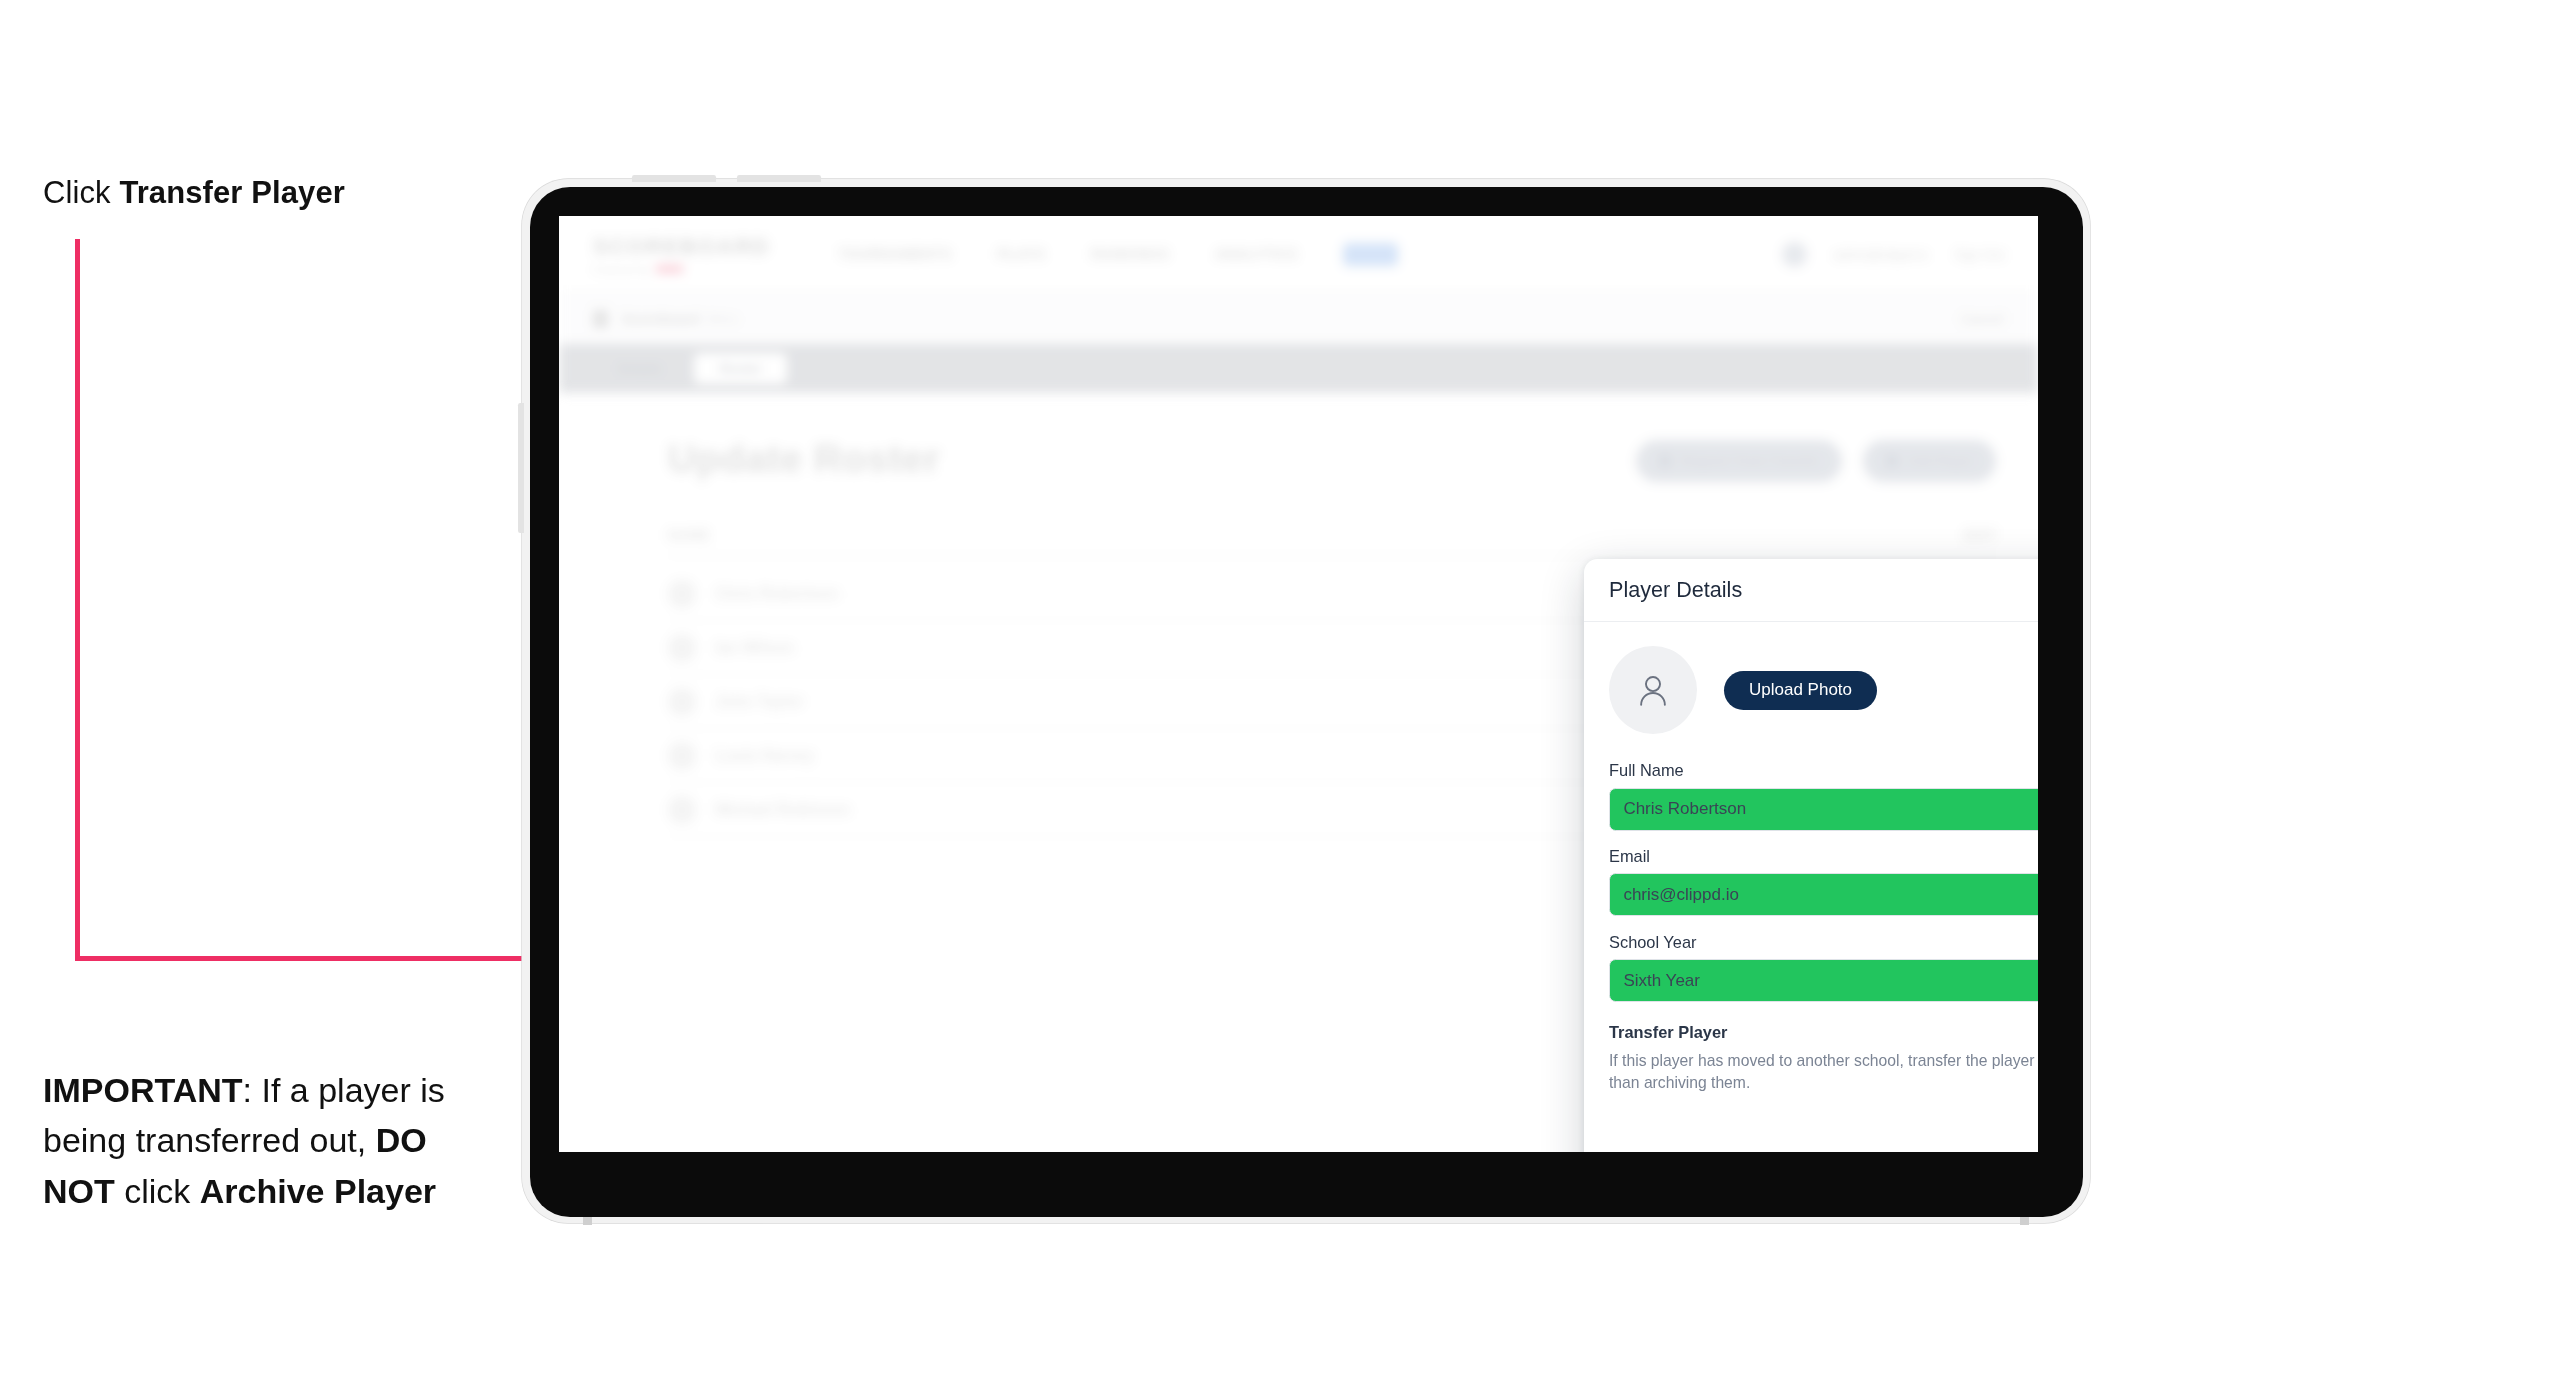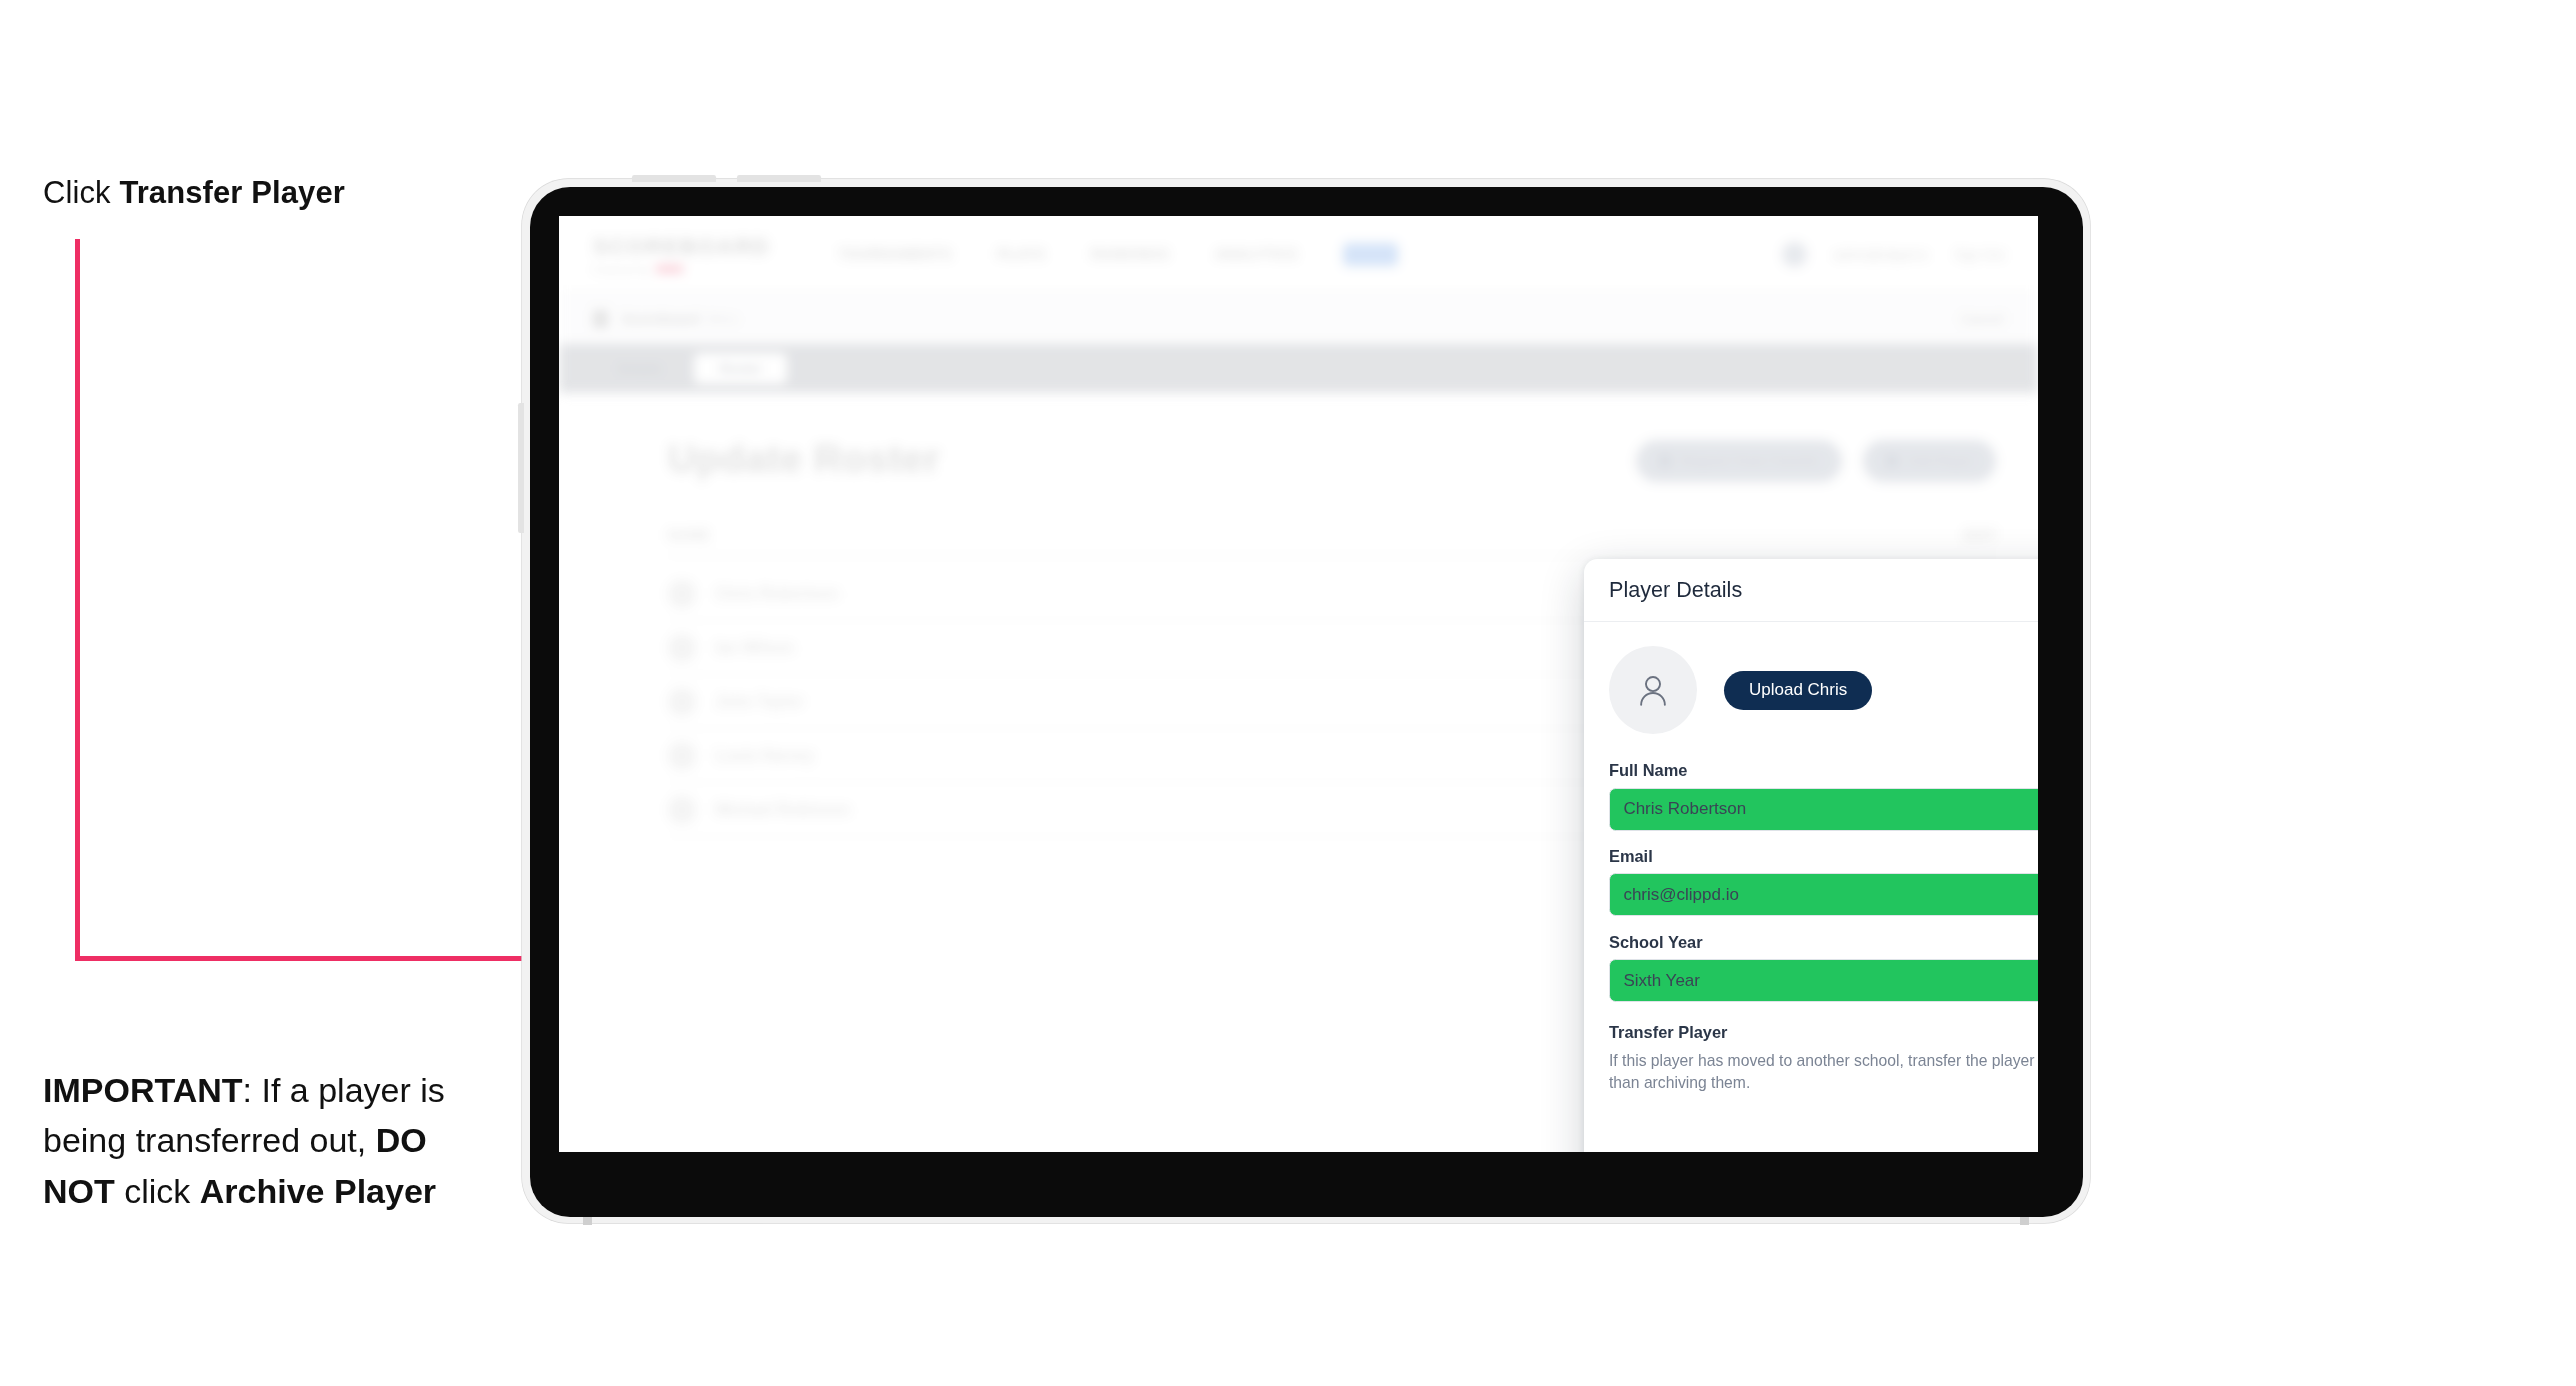--- a/index.html
+++ b/index.html
@@ -176,21 +176,21 @@
     display: flex; align-items: center; justify-content: center;
   }
   .upload-btn {
     background: #0f2d52; color: #ffffff; border: none;
     border-radius: 19.4px; height: 39px; padding: 0 25px;
     font-size: 17px; font-family: inherit; cursor: pointer;
   }
 
   .field { margin-bottom: 16.4px; }
   .field label {
-    display: block; font-size: 16.4px; color: #2b3648; margin-bottom: 7.5px; font-weight: 700;
+    display: block; font-size: 16.4px; color: #2b3648; margin-bottom: 7.5px; font-weight: 400;
   }
   .field input, .field .select {
     width: 100%; height: 43px; border: 0.7px solid #dfe3e8; border-radius: 6.7px;
     background: #22c55e; padding: 0 13.4px; font-size: 17px; color: #3a4455;
     font-family: inherit; display: flex; align-items: center;
   }
   .field input::placeholder { color: #aab1bb; }
   .select { justify-content: space-between; cursor: pointer; }
 
   .transfer-sec { margin-top: 21px; }
@@ -344,21 +344,21 @@
 
         <div class="m-body">
 
           <div class="photo-row">
             <div class="avatar-lg">
               <svg width="40" height="40" viewBox="0 0 54 54">
                 <circle cx="27" cy="19" r="9.5" fill="none" stroke="#6b7280" stroke-width="2.6"></circle>
                 <path d="M11 47 a16 16 0 0 1 32 0" fill="none" stroke="#6b7280" stroke-width="2.6" stroke-linecap="round"></path>
               </svg>
             </div>
-            <button class="upload-btn">Upload Chris</button>
+            <button class="upload-btn">Upload Photo</button>
           </div>
 
           <div class="field">
             <label>Full Name</label>
             <input type="text" value="Chris Robertson" style="">
           </div>
 
 
           <div class="field">
             <label>Email</label>

